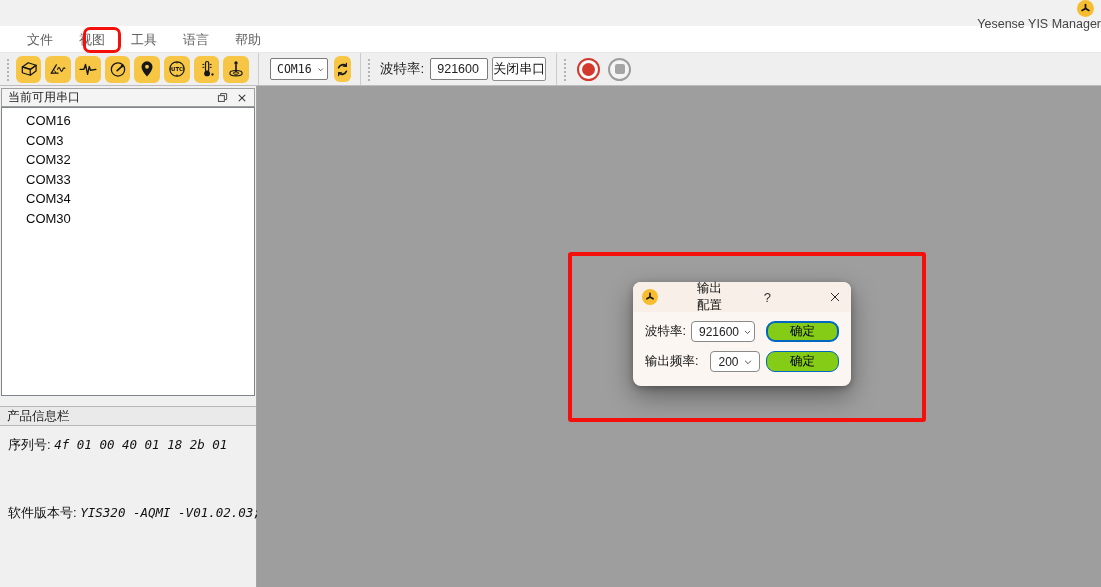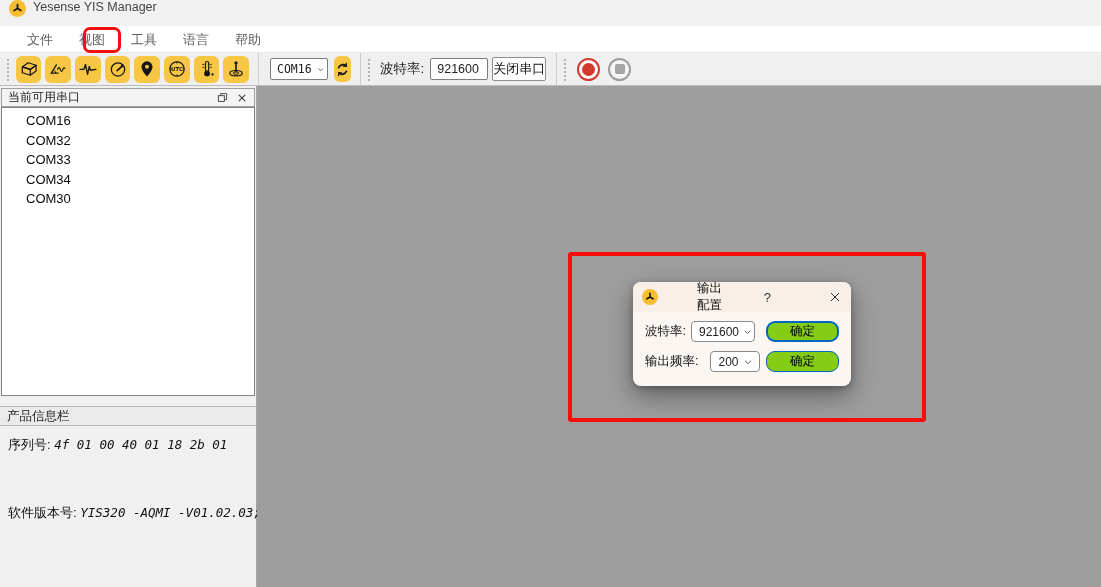--- a/index.html
+++ b/index.html
@@ -1,21 +1,21 @@
 <!DOCTYPE html>
 <html><head>
 <meta charset="utf-8">
 <style>
   * { margin:0; padding:0; box-sizing:border-box; }
   html,body { width:1101px; height:587px; overflow:hidden; }
   body { font-family:"Liberation Sans","DejaVu Sans",sans-serif; font-size:13px; color:#222; }
   .window { position:relative; width:1101px; height:587px; background:#f0f0f0; overflow:hidden; }
 
   
-  .titlebar { height:26px; background:#f1f1f1; display:flex; align-items:flex-start; padding-left:9px; }
+  .titlebar { height:26px; background:#f1f1f1; display:flex; align-items:flex-end; padding-left:9px;flex-direction:column; }
   .app-logo { width:17px; height:17px; border-radius:50%; background:#f5bd2f; display:inline-flex; align-items:center; justify-content:center; margin-right:7px; flex:0 0 auto; }
   .app-title { font-size:12.5px; color:#444; }
 
   
   .menubar { height:26px; background:#ffffff; display:flex; align-items:flex-end; padding-left:18px; }
   .menu-item { color:#5f5f5f; font-size:13px; padding:3px 9px; margin-right:8px; cursor:default; }
   .annot-menu { position:absolute; left:83px; top:27px; width:38px; height:26px; border:3px solid #f50f0a; border-radius:7px; pointer-events:none; z-index:60; }
 
   
   .toolbar { height:34px; background:#efefef; border-top:1px solid #e7e7e7; border-bottom:1px solid #bdbdbd; display:flex; align-items:center; }
@@ -231,20 +231,21 @@
         </span>
         <span class="dock-hicon">
           <svg width="10" height="10" viewBox="0 0 24 24" fill="none" stroke="#3c3c3c" stroke-width="2.6" stroke-linecap="round">
               <path d="M5 5 L19 19 M19 5 L5 19"></path>
             </svg>
         </span>
       </div>
 
       <div class="port-list">
         <div class="port-item">COM16</div>
+        <div class="port-item">COM3</div>
         <div class="port-item">COM32</div>
         <div class="port-item">COM33</div>
         <div class="port-item">COM34</div>
         <div class="port-item">COM30</div>
       </div>
 
       <div class="info-header">
         <span>产品信息栏</span>
       </div>
 

